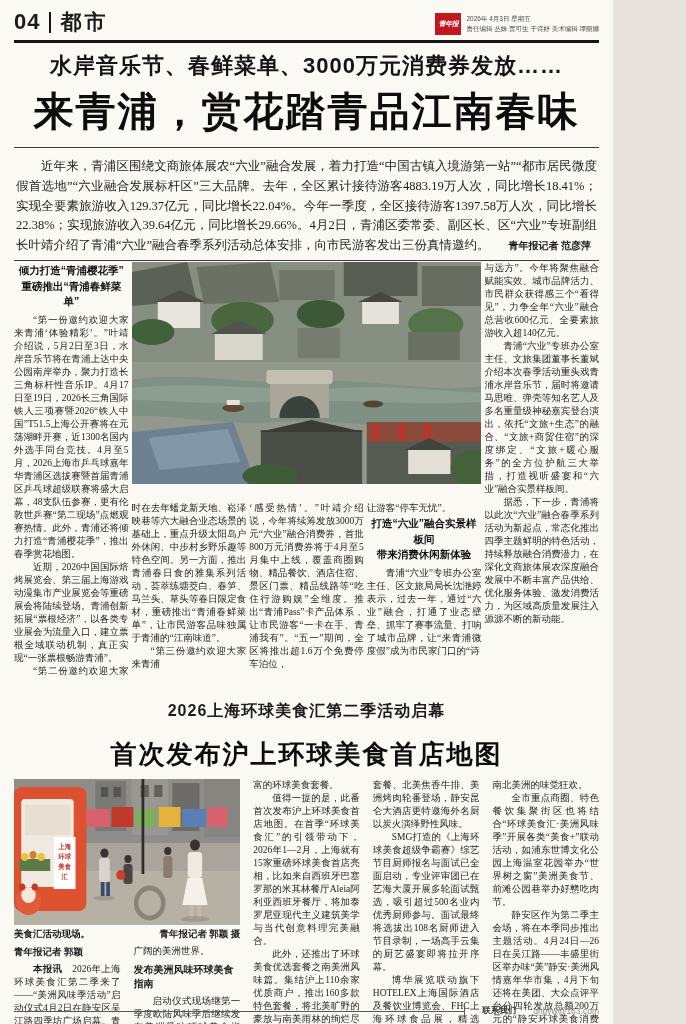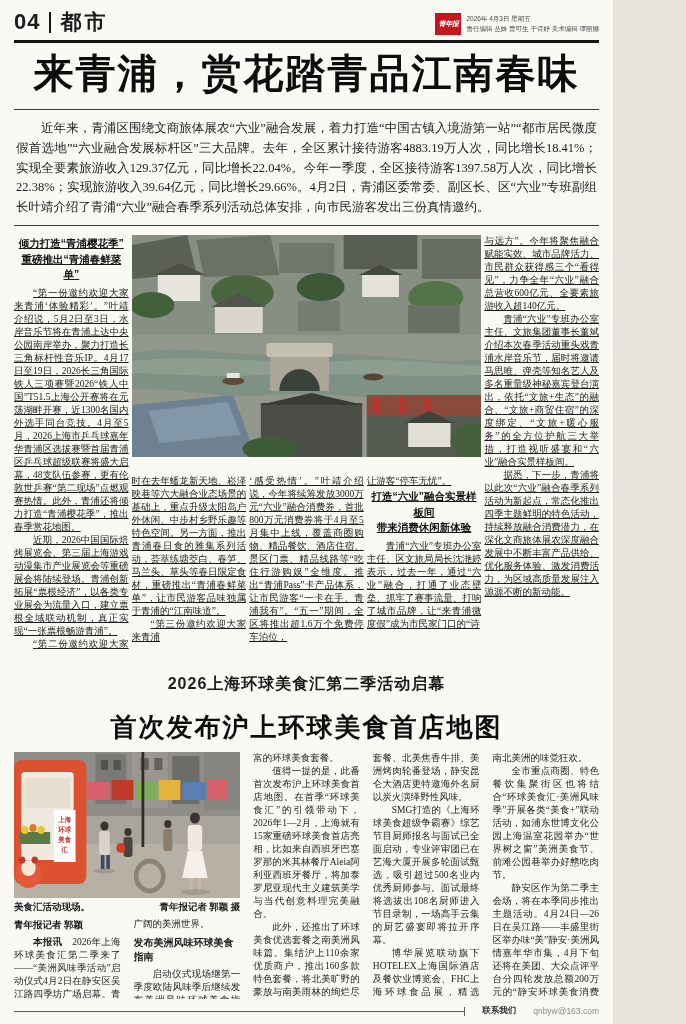--- a/index.html
+++ b/index.html
@@ -41,21 +41,21 @@
   .bodytext p { margin:0; font-size:9.5px; line-height:1.37; text-align:justify; text-indent:2em; }
   .bodytext p.noindent { text-indent:0; }
   .colsub { font-weight:bold; font-size:10.5px; text-align:center; line-height:1.5;
     margin:1px 0 4px; font-family:"Liberation Sans","DejaVu Sans",sans-serif; color:#111; }
   .subhead2 { font-weight:bold; font-size:10px; margin:5px 0 3px; line-height:1.45;
     font-family:"Liberation Sans","DejaVu Sans",sans-serif; text-align:left; }
   .caprow { display:flex; justify-content:space-between; font-size:9.5px; font-weight:bold; margin-top:3px; }
 
   
   .a1 { display:grid; grid-template-columns:repeat(5,1fr); column-gap:3px;
-    grid-template-rows:240px auto; margin-top:9px; height:416px; overflow:hidden;text-decoration:underline; }
+    grid-template-rows:240px auto; margin-top:1px; height:416px; overflow:hidden; }
   .a1 .c1 { grid-column:1; grid-row:1/3; overflow:hidden; }
   .a1 .photo1cell { grid-column:2/5; grid-row:1; }
   .a1 .c2 { grid-column:2; grid-row:2; overflow:hidden; }
   .a1 .c3 { grid-column:3; grid-row:2; overflow:hidden; }
   .a1 .c4 { grid-column:4; grid-row:2; overflow:hidden; }
   .a1 .c5 { grid-column:5; grid-row:1/3; overflow:hidden; }
   .photo1 { width:100%; height:222px; display:block; }
 
   
   .a2 { display:grid; grid-template-columns:repeat(5,1fr); column-gap:13px;
@@ -94,24 +94,26 @@
     </div>
     <div class="mh-right">
       <span class="logo">青年报</span>
       <span class="mh-meta">
         <span>2026年 4月3日 星期五</span><br>
         <span>责任编辑 丛姝 贾可生 于诗妤 美术编辑 谭丽娜</span>
       </span>
     </div>
   </div>
 
+  <div class="kicker1">水岸音乐节、春鲜菜单、3000万元消费券发放……</div>
   <div class="headline1">来青浦，赏花踏青品江南春味</div>
 
   <div class="leadbox">
     <p>近年来，青浦区围绕文商旅体展农“六业”融合发展，着力打造“中国古镇入境游第一站”“都市居民微度假首选地”“六业融合发展标杆区”三大品牌。去年，全区累计接待游客4883.19万人次，同比增长18.41%；实现全要素旅游收入129.37亿元，同比增长22.04%。今年一季度，全区接待游客1397.58万人次，同比增长22.38%；实现旅游收入39.64亿元，同比增长29.66%。4月2日，青浦区委常委、副区长、区“六业”专班副组长叶靖介绍了青浦“六业”融合春季系列活动总体安排，向市民游客发出三份真情邀约。</p>
+    <div class="lead-byline">青年报记者 范彦萍</div>
   </div>
 
   <div class="a1">
 
     <div class="c1 bodytext">
       <div class="colsub">
         <span>倾力打造“青浦樱花季”</span><br>
         <span>重磅推出“青浦春鲜菜单”</span>
       </div>
       <p>“第一份邀约欢迎大家来青浦‘体验精彩’。”叶靖介绍说，5月2日至3日，水岸音乐节将在青浦上达中央公园南岸举办，聚力打造长三角标杆性音乐IP。4月17日至19日，2026长三角国际铁人三项赛暨2026“铁人中国”T51.5上海公开赛将在元荡湖畔开赛，近1300名国内外选手同台竞技。4月至5月，2026上海市乒乓球嘉年华青浦区选拔赛暨首届青浦区乒乓球超级联赛将盛大启幕，48支队伍参赛，更有伦敦世乒赛“第二现场”点燃观赛热情。此外，青浦还将倾力打造“青浦樱花季”，推出春季赏花地图。</p>

